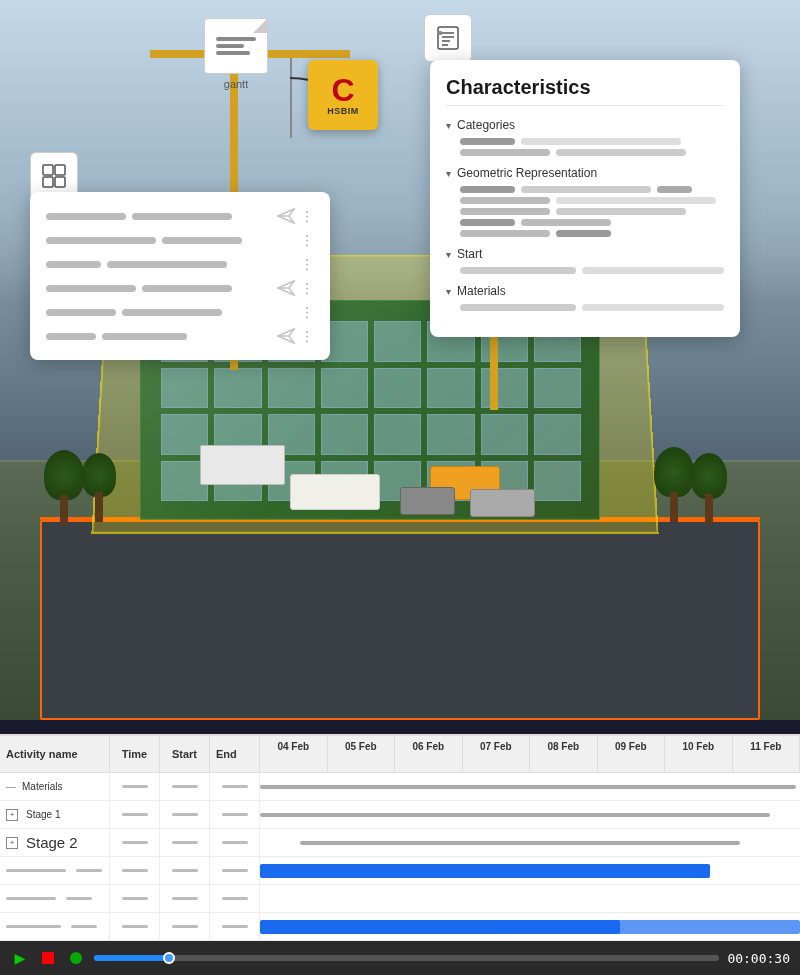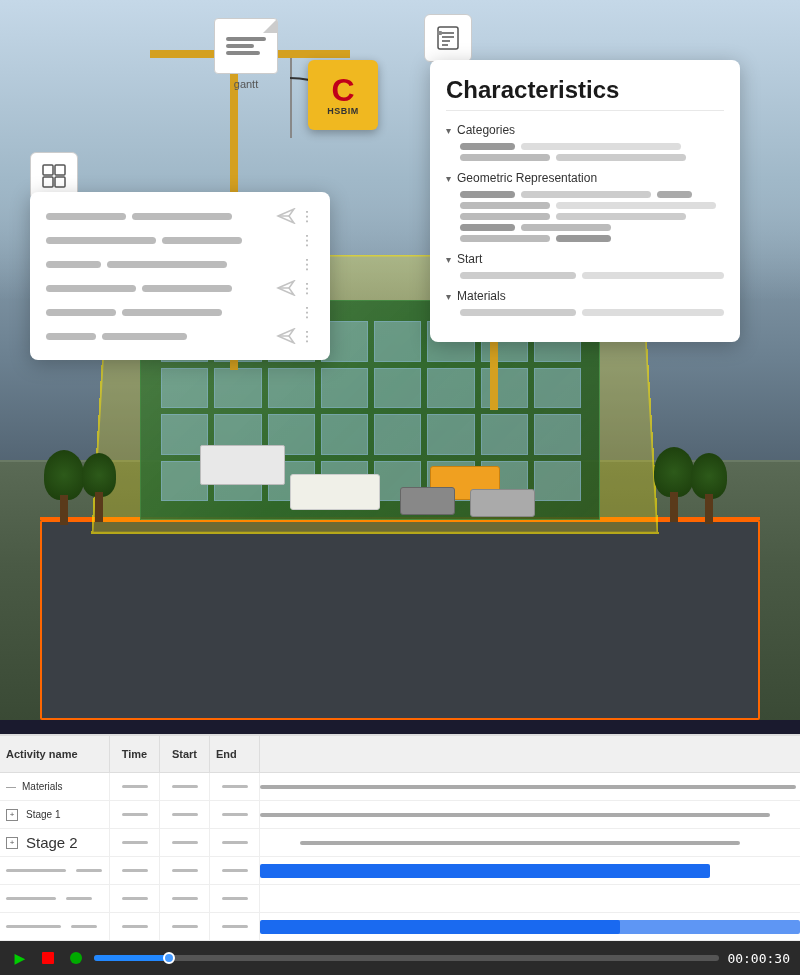--- a/index.html
+++ b/index.html
@@ -166,21 +166,21 @@
     .card {
       position: absolute;
       background: white;
       border-radius: 8px;
       box-shadow: 0 4px 20px rgba(0,0,0,0.25);
     }
 
     
     .gantt-icon {
       position: absolute;
-      top: 18px; left: 210px;
+      top: 18px; left: 200px;
       width: 72px;
       text-align: center;
     }
     .gantt-icon-box {
       width: 64px;
       height: 56px;
       background: white;
       border: 1px solid #ccc;
       border-radius: 4px;
       display: flex;
@@ -281,21 +281,21 @@
       justify-content: center;
     }
 
     
     .char-card {
       top: 60px; left: 430px;
       width: 310px;
       padding: 16px;
     }
     .char-card-title {
-      font-size: 24px;
+      font-size: 20px;
       font-weight: 600;
       color: #1a1a1a;
       margin-bottom: 12px;
       padding-bottom: 6px;
       border-bottom: 1px solid #e8e8e8;
     }
     .char-section {
       margin-bottom: 10px;
     }
     .char-section-header {
@@ -800,20 +800,30 @@
   </div>
 </div>
 
 <div class="gantt-panel">
 
   <div class="gantt-header">
     <div class="gh-cell gh-activity">Activity name</div>
     <div class="gh-cell gh-time">Time</div>
     <div class="gh-cell gh-start">Start</div>
     <div class="gh-cell gh-end">End</div>
+    <div class="gh-dates">
+      <div class="gh-date-cell">04 Feb</div>
+      <div class="gh-date-cell">05 Feb</div>
+      <div class="gh-date-cell">06 Feb</div>
+      <div class="gh-date-cell">07 Feb</div>
+      <div class="gh-date-cell">08 Feb</div>
+      <div class="gh-date-cell">09 Feb</div>
+      <div class="gh-date-cell">10 Feb</div>
+      <div class="gh-date-cell">11 Feb</div>
+    </div>
   </div>
 
   <div class="gantt-body">
 
     <div class="gantt-row">
       <div class="gr-activity">
         <span style="font-size:10px;color:#888;margin-right:2px;">—</span>
         <span style="font-size:10px;">Materials</span>
       </div>
       <div class="gr-time">

